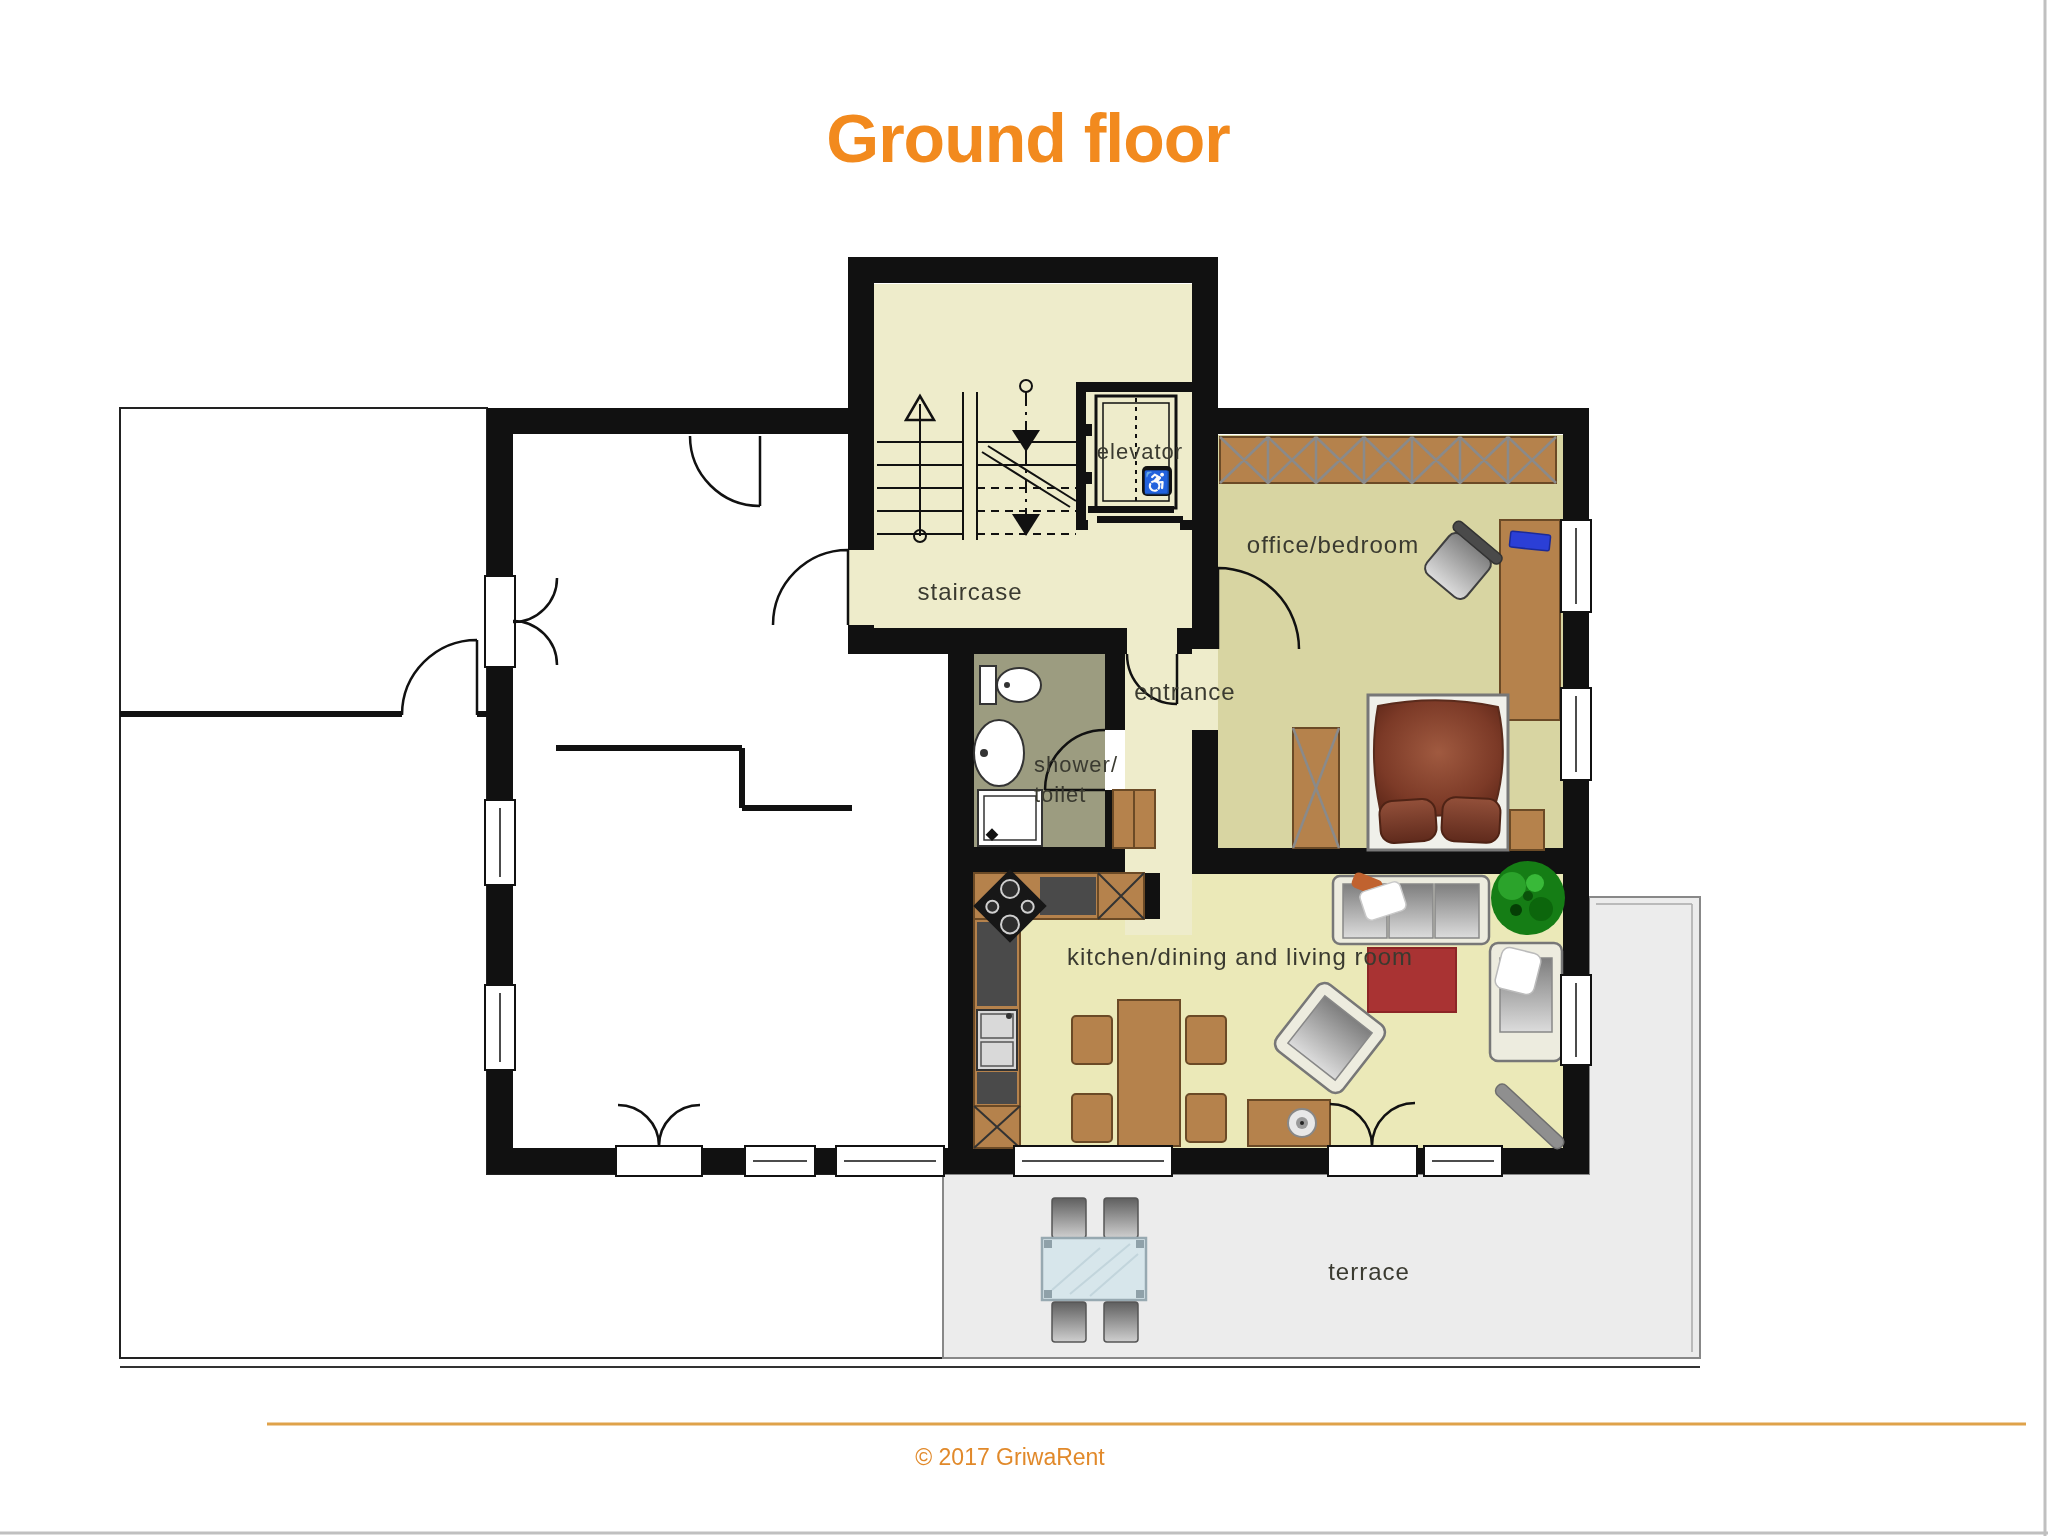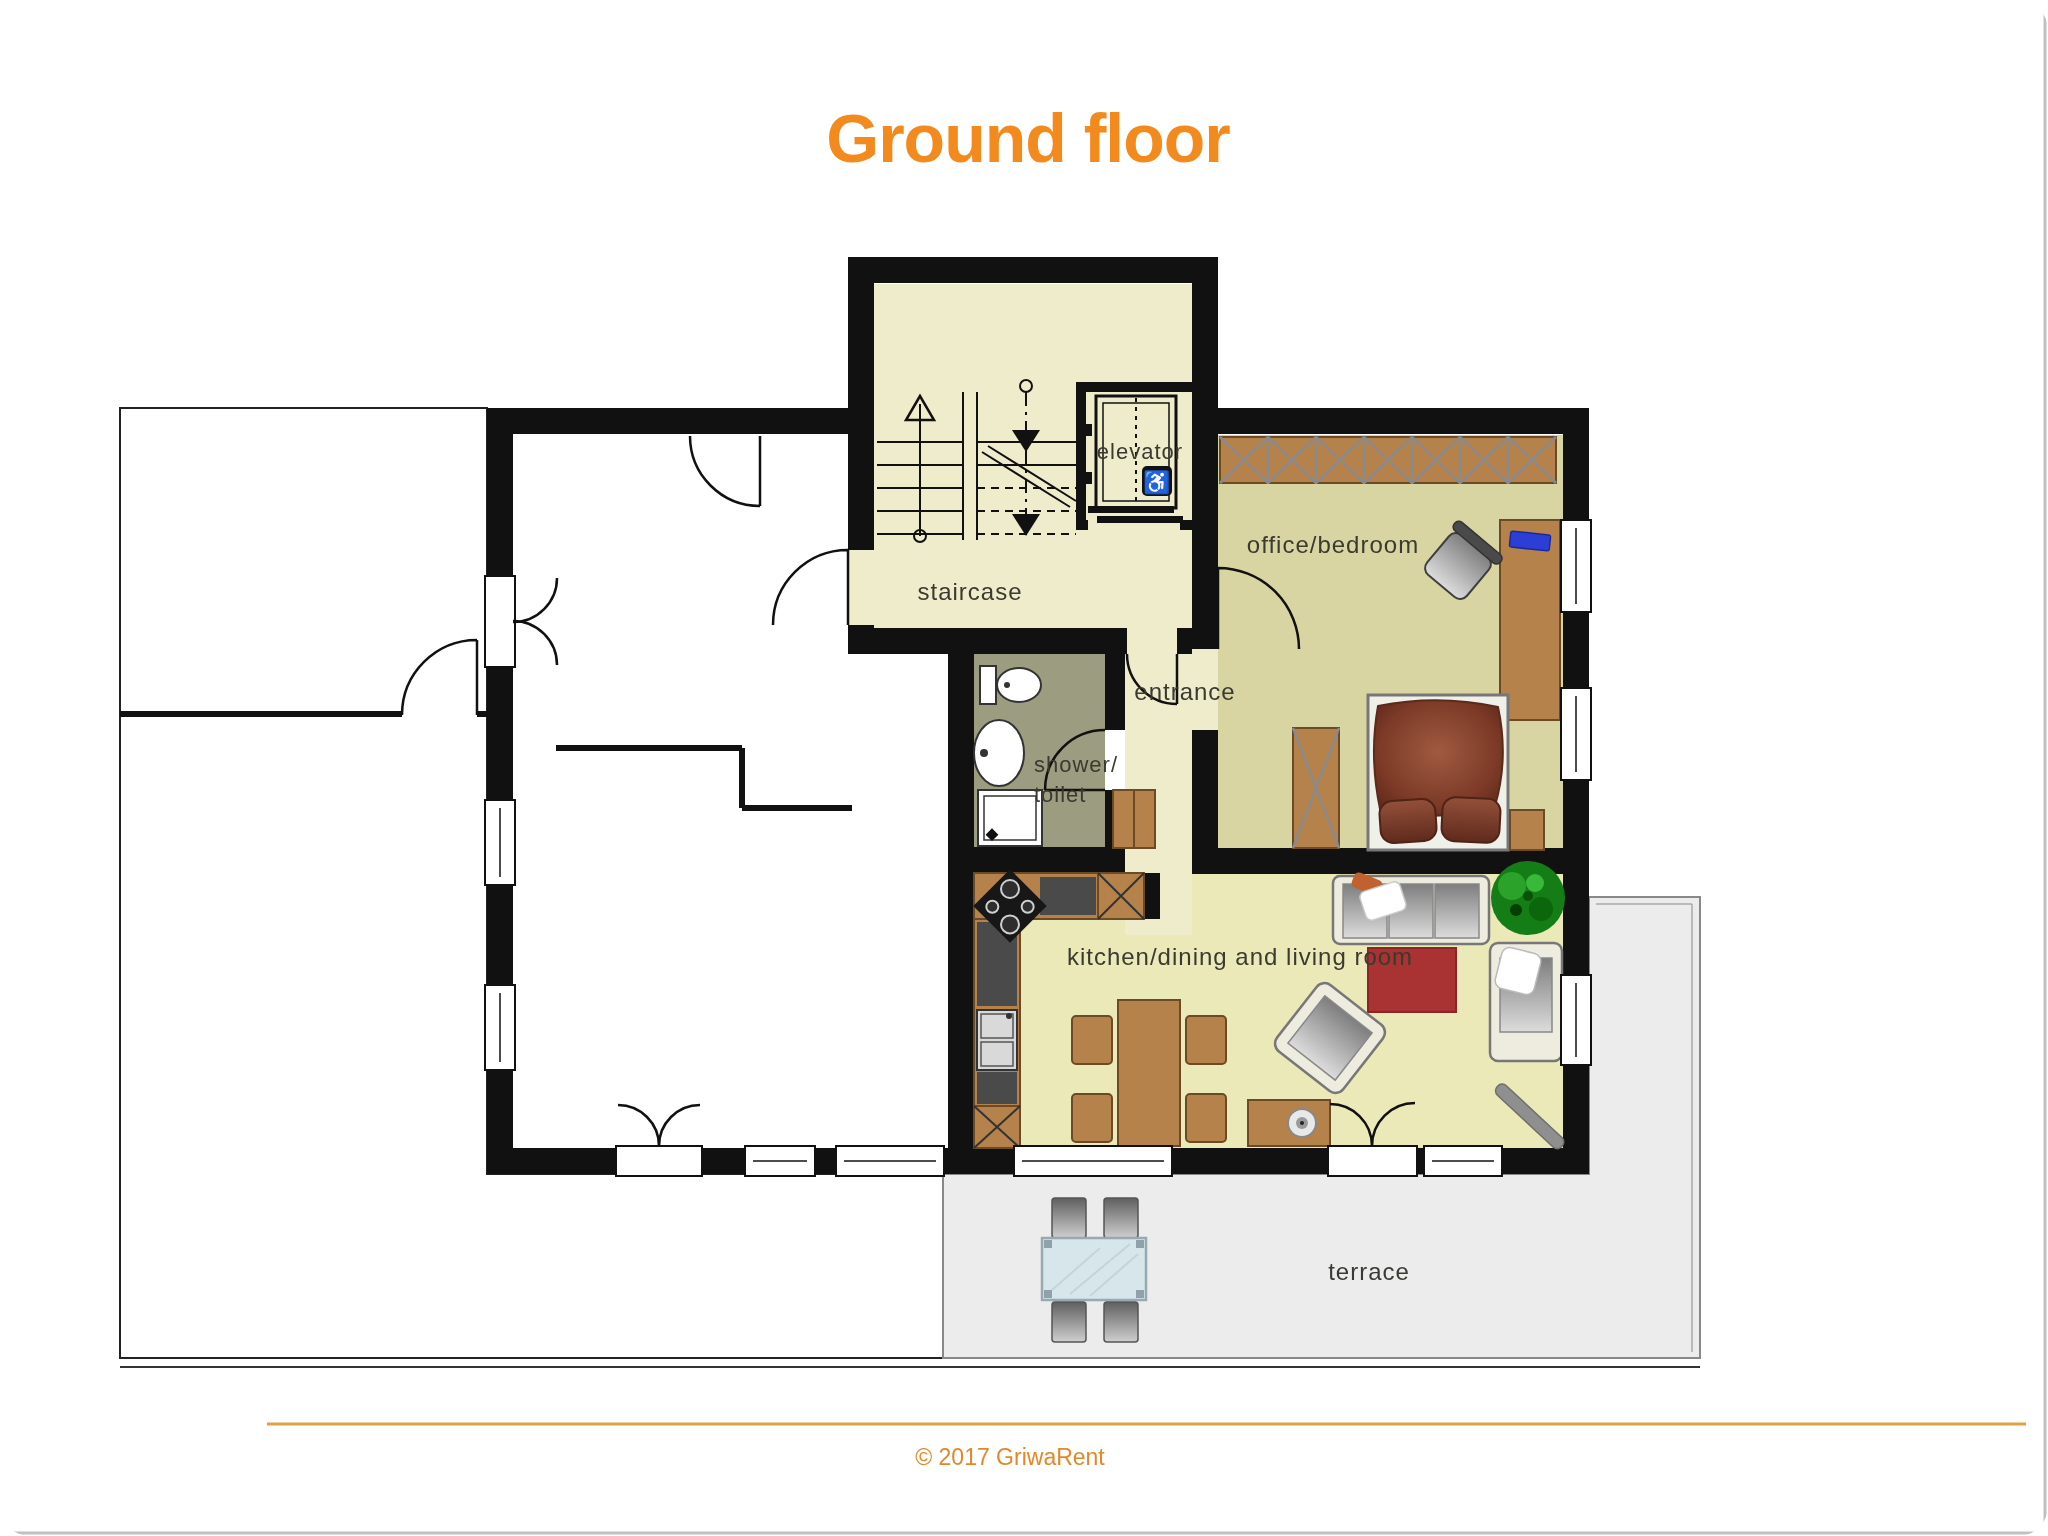--- a/index.html
+++ b/index.html
@@ -1,17 +1,17 @@
 <!DOCTYPE html>
 <html><head>
 <meta charset="utf-8">
 <style>
   html,body{margin:0;padding:0;background:#ffffff;}
   .page{position:relative;width:2048px;height:1536px;background:#fff;overflow:hidden;
-        font-family:"Liberation Sans", sans-serif;border-radius:30px;}
+        font-family:"Liberation Sans", sans-serif;}
   svg{position:absolute;left:0;top:0;}
   .room-label{fill:#3a3a30;font-size:24px;letter-spacing:1px;}
   .room-label.small{font-size:22px;}
   .title-text{font-weight:bold;font-size:68px;letter-spacing:-1px;}
   .footer-text{font-size:23px;}
   .wall{fill:#111111;}
   .thinwall{stroke:#111111;stroke-width:6;fill:none;}
   .arc{stroke:#111111;stroke-width:2.5;fill:none;}
   .tread{stroke:#111111;stroke-width:2;fill:none;}
   .winframe{fill:#ffffff;stroke:#111111;stroke-width:2;}

